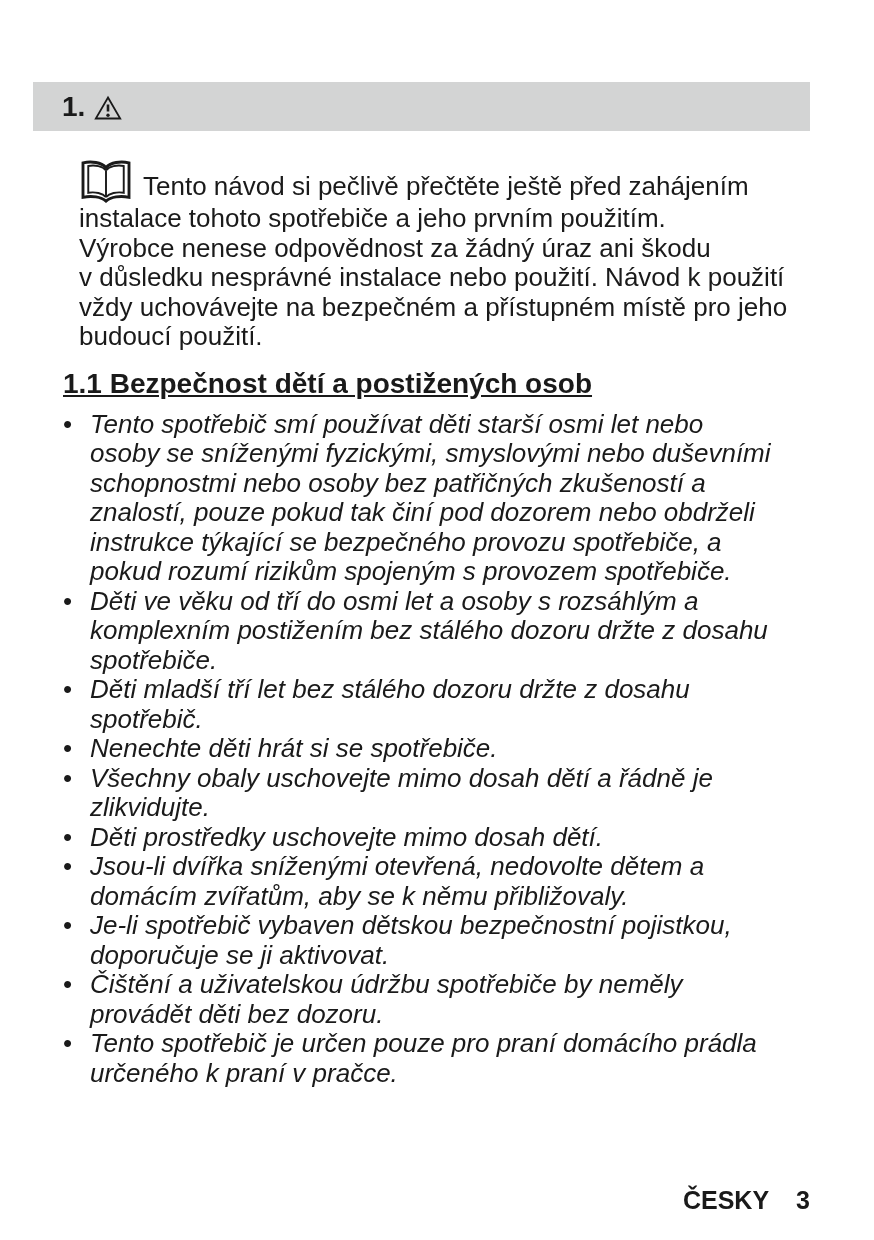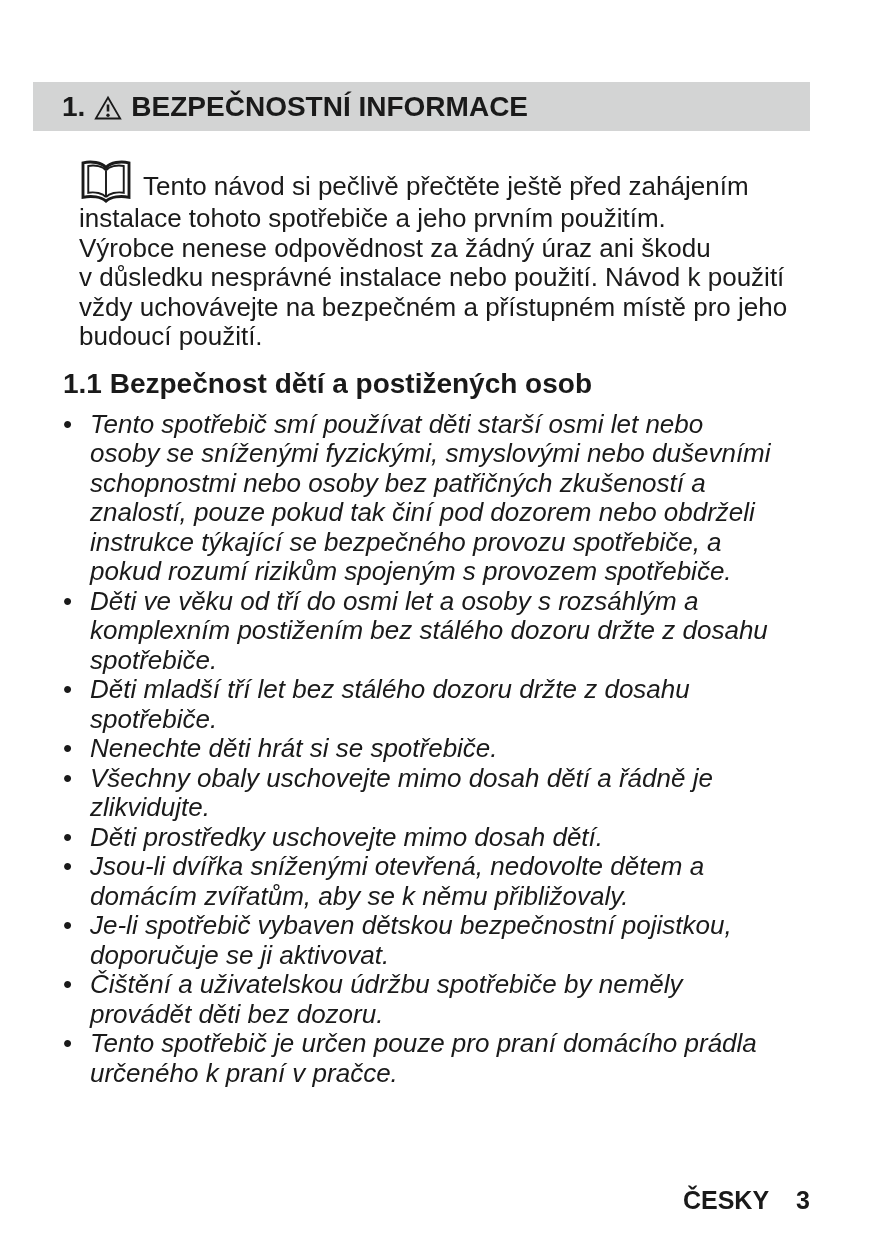--- a/index.html
+++ b/index.html
@@ -41,20 +41,21 @@
     display:inline-block;
     vertical-align:-9px;
     margin-right:10px;
   }
   .pre{white-space:pre;}
   .section-heading{
     font-size:28px;
     line-height:32px;
     font-weight:bold;
     margin:8px 0 10px 0;
+    text-decoration:underline;
   }
   .bullets{margin:0;padding:0;}
   .bullet{display:flex;}
   .bullet-marker{width:27px;flex:none;}
   .bullet-text{flex:1;font-style:italic;}
   .footer{
     position:absolute;
     top:1186px;right:64px;
     font-weight:bold;
     font-size:25px;
@@ -73,21 +74,20 @@
   <div class="header-bar">
     <div class="header-inner">
       <span class="header-number">1.</span>
       <span class="warning-icon">
         <svg width="28" height="26" viewBox="0 0 28 26">
           <path d="M14 2.5 L26.2 23.5 L1.8 23.5 Z" fill="none" stroke="#1a1a1a" stroke-width="1.8" stroke-linejoin="miter"></path>
           <line x1="14" y1="9.5" x2="14" y2="16.5" stroke="#1a1a1a" stroke-width="2.6"></line>
           <circle cx="14" cy="20.2" r="1.7" fill="#1a1a1a"></circle>
         </svg>
       </span>
-      <span>BEZPEČNOSTNÍ INFORMACE</span>
     </div>
   </div>
 
   <div class="content">
 
     <p class="intro"><span class="book-icon"><svg width="54" height="46" viewBox="0 0 56 48">
         <path d="M28 10 C23 4.5 13 3 4 5 L4 41 C13 39 23 40.5 28 45 C33 40.5 43 39 52 41 L52 5 C43 3 33 4.5 28 10 Z" fill="none" stroke="#1a1a1a" stroke-width="3"></path>
         <path d="M28 13 C24.5 8.5 16.5 7 9.5 8.3 L9.5 36.3 C16.5 35 24.5 36.8 28 40.8" fill="none" stroke="#1a1a1a" stroke-width="2"></path>
         <path d="M28 13 C31.5 8.5 39.5 7 46.5 8.3 L46.5 36.3 C39.5 35 31.5 36.8 28 40.8" fill="none" stroke="#1a1a1a" stroke-width="2"></path>
         <line x1="28" y1="13" x2="28" y2="40.8" stroke="#1a1a1a" stroke-width="2"></line>
@@ -112,21 +112,21 @@
       </div>
       <div class="bullet">
         <span class="bullet-marker">•</span>
         <span class="bullet-text pre">Děti ve věku od tří do osmi let a osoby s rozsáhlým a
 komplexním postižením bez stálého dozoru držte z dosahu
 spotřebiče.</span>
       </div>
       <div class="bullet">
         <span class="bullet-marker">•</span>
         <span class="bullet-text pre">Děti mladší tří let bez stálého dozoru držte z dosahu
-spotřebiče.</span>
+spotřebič.</span>
       </div>
       <div class="bullet">
         <span class="bullet-marker">•</span>
         <span class="bullet-text pre">Nenechte děti hrát si se spotřebiče.</span>
       </div>
       <div class="bullet">
         <span class="bullet-marker">•</span>
         <span class="bullet-text pre">Všechny obaly uschovejte mimo dosah dětí a řádně je
 zlikvidujte.</span>
       </div>

